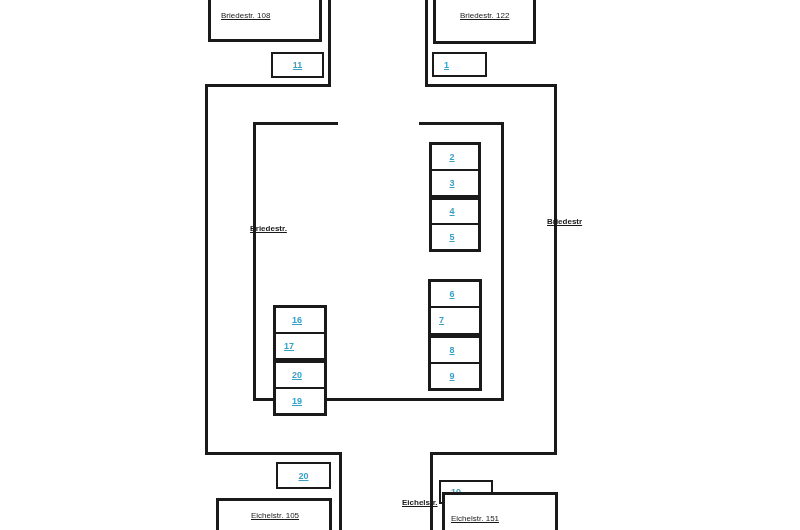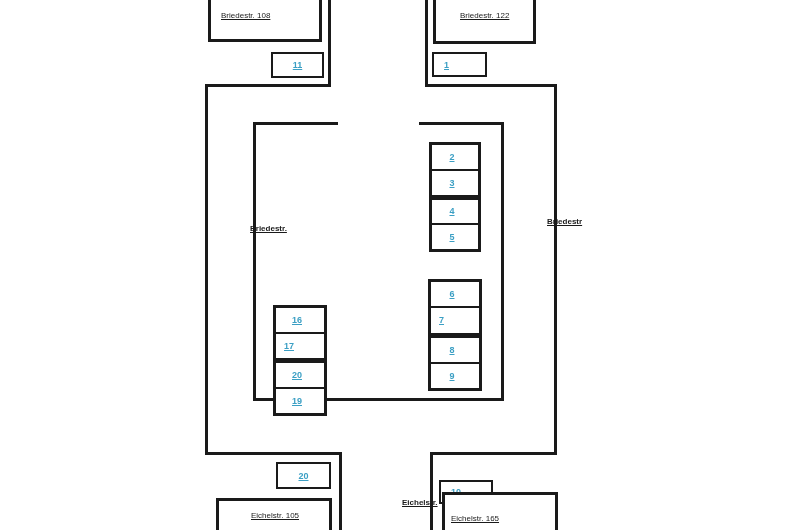--- a/index.html
+++ b/index.html
@@ -175,16 +175,16 @@
     <a class="num">20</a>
   </div>
   <div class="spotbox align-l" style="left:439px; top:460px; width:54px; height:24px;margin-top:20px;">
     <a class="num">10</a>
   </div>
 
   <div class="building" style="left:216px; top:498px; width:116px; height:46px;">
     <span class="building-label" style="left:32px; top:10px;">Eichelstr. 105</span>
   </div>
   <div class="building" style="left:442px; top:492px; width:116px; height:52px;">
-    <span class="building-label" style="left:6px; top:19px;">Eichelstr. 165</span>
+    <span class="building-label" style="left:6px; top:19px;">Eichelstr. 151</span>
   </div>
 
 </div>
 
 </body></html>

